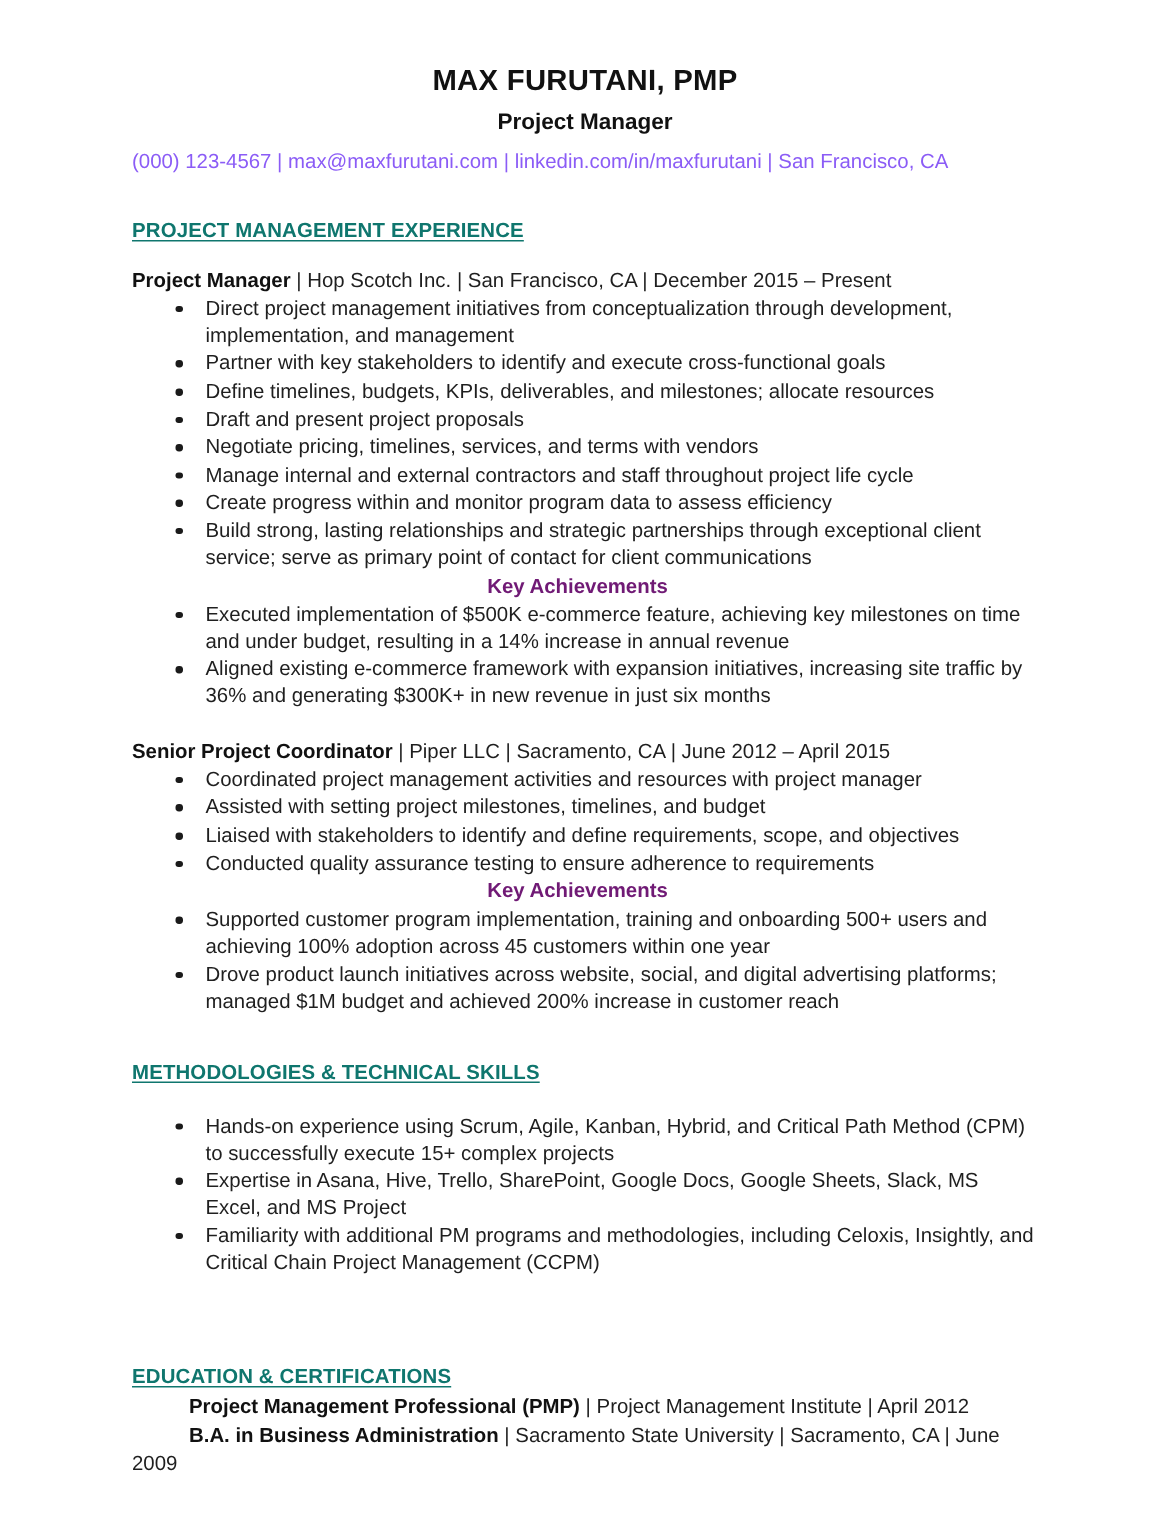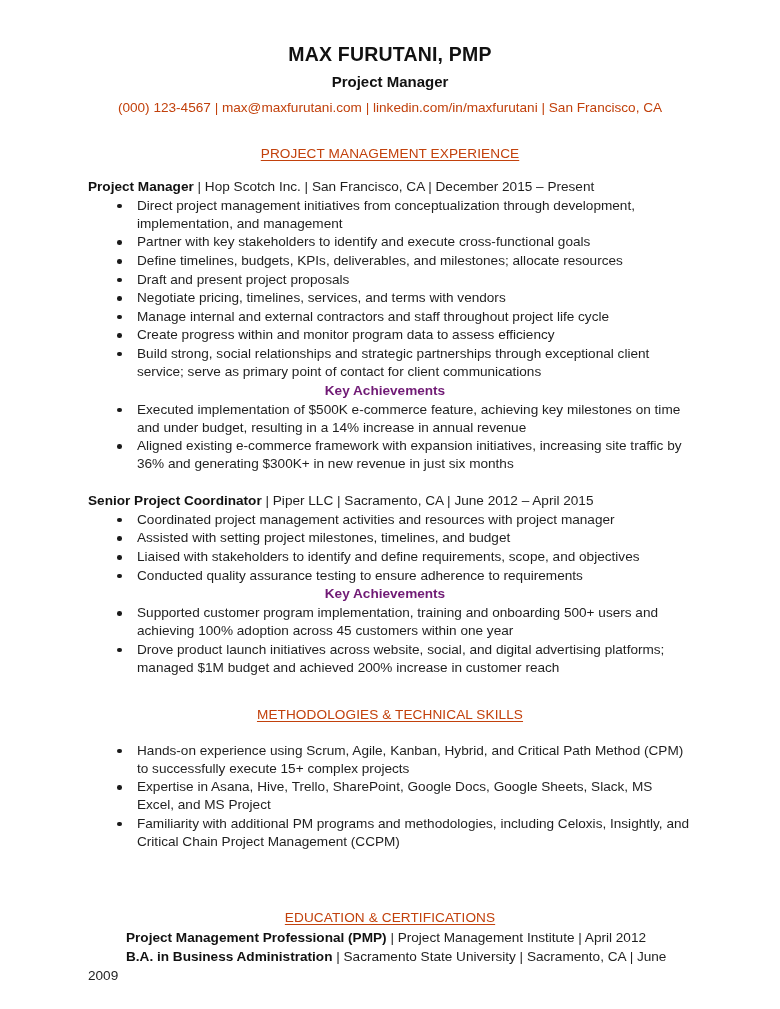--- a/index.html
+++ b/index.html
@@ -38,37 +38,36 @@
   }
   .jobtitle {
     text-align: center;
     font-size: 15px;
     font-weight: bold;
     line-height: 1.25;
     margin: 0 0 7px 0;
     color: #111111;
   }
   .contact {
-    text-align: center;
     font-size: 13.6px;
     line-height: 1.3;
     margin: 0;
-    color: #c2410c;
+    color: #8b5cf6;
     white-space: nowrap;
   }
 
   
   .section-heading {
-    text-align: center;
+    text-align: left;
     font-size: 13.6px;
-    font-weight: normal;
+    font-weight: bold;
     text-decoration: underline;
     text-underline-offset: 2px;
     letter-spacing: 0.1px;
-    color: #c2410c;
+    color: #0f766e;
   }
   .sec-exp { margin: 29px 0 17px 0; }
   .sec-skills { margin: 0 0 0 0; }
   .sec-edu { margin: 0 0 3px 0; }
 
   
   .entry-line {
     font-size: 13.6px;
     line-height: 1.32;
     color: #1f1f1f;
@@ -139,21 +138,21 @@
     <div>
       <p class="entry-line"><strong>Project Manager</strong><span> | Hop Scotch Inc. | San Francisco, CA | December 2015 – Present</span></p>
       <ul class="bullets">
         <li>Direct project management initiatives from conceptualization through development, implementation, and management</li>
         <li>Partner with key stakeholders to identify and execute cross-functional goals</li>
         <li>Define timelines, budgets, KPIs, deliverables, and milestones; allocate resources</li>
         <li>Draft and present project proposals</li>
         <li>Negotiate pricing, timelines, services, and terms with vendors</li>
         <li>Manage internal and external contractors and staff throughout project life cycle</li>
         <li>Create progress within and monitor program data to assess efficiency</li>
-        <li>Build strong, social relationships and strategic partnerships through exceptional client service; serve as primary point of contact for client communications</li>
+        <li>Build strong, lasting relationships and strategic partnerships through exceptional client service; serve as primary point of contact for client communications</li>
       </ul>
       <div class="key-ach">Key Achievements</div>
       <ul class="bullets">
         <li>Executed implementation of $500K e-commerce feature, achieving key milestones on time and under budget, resulting in a 14% increase in annual revenue</li>
         <li>Aligned existing e-commerce framework with expansion initiatives, increasing site traffic by 36% and generating $300K+ in new revenue in just six months</li>
       </ul>
     </div>
 
     <div class="gap-job"></div>
 

